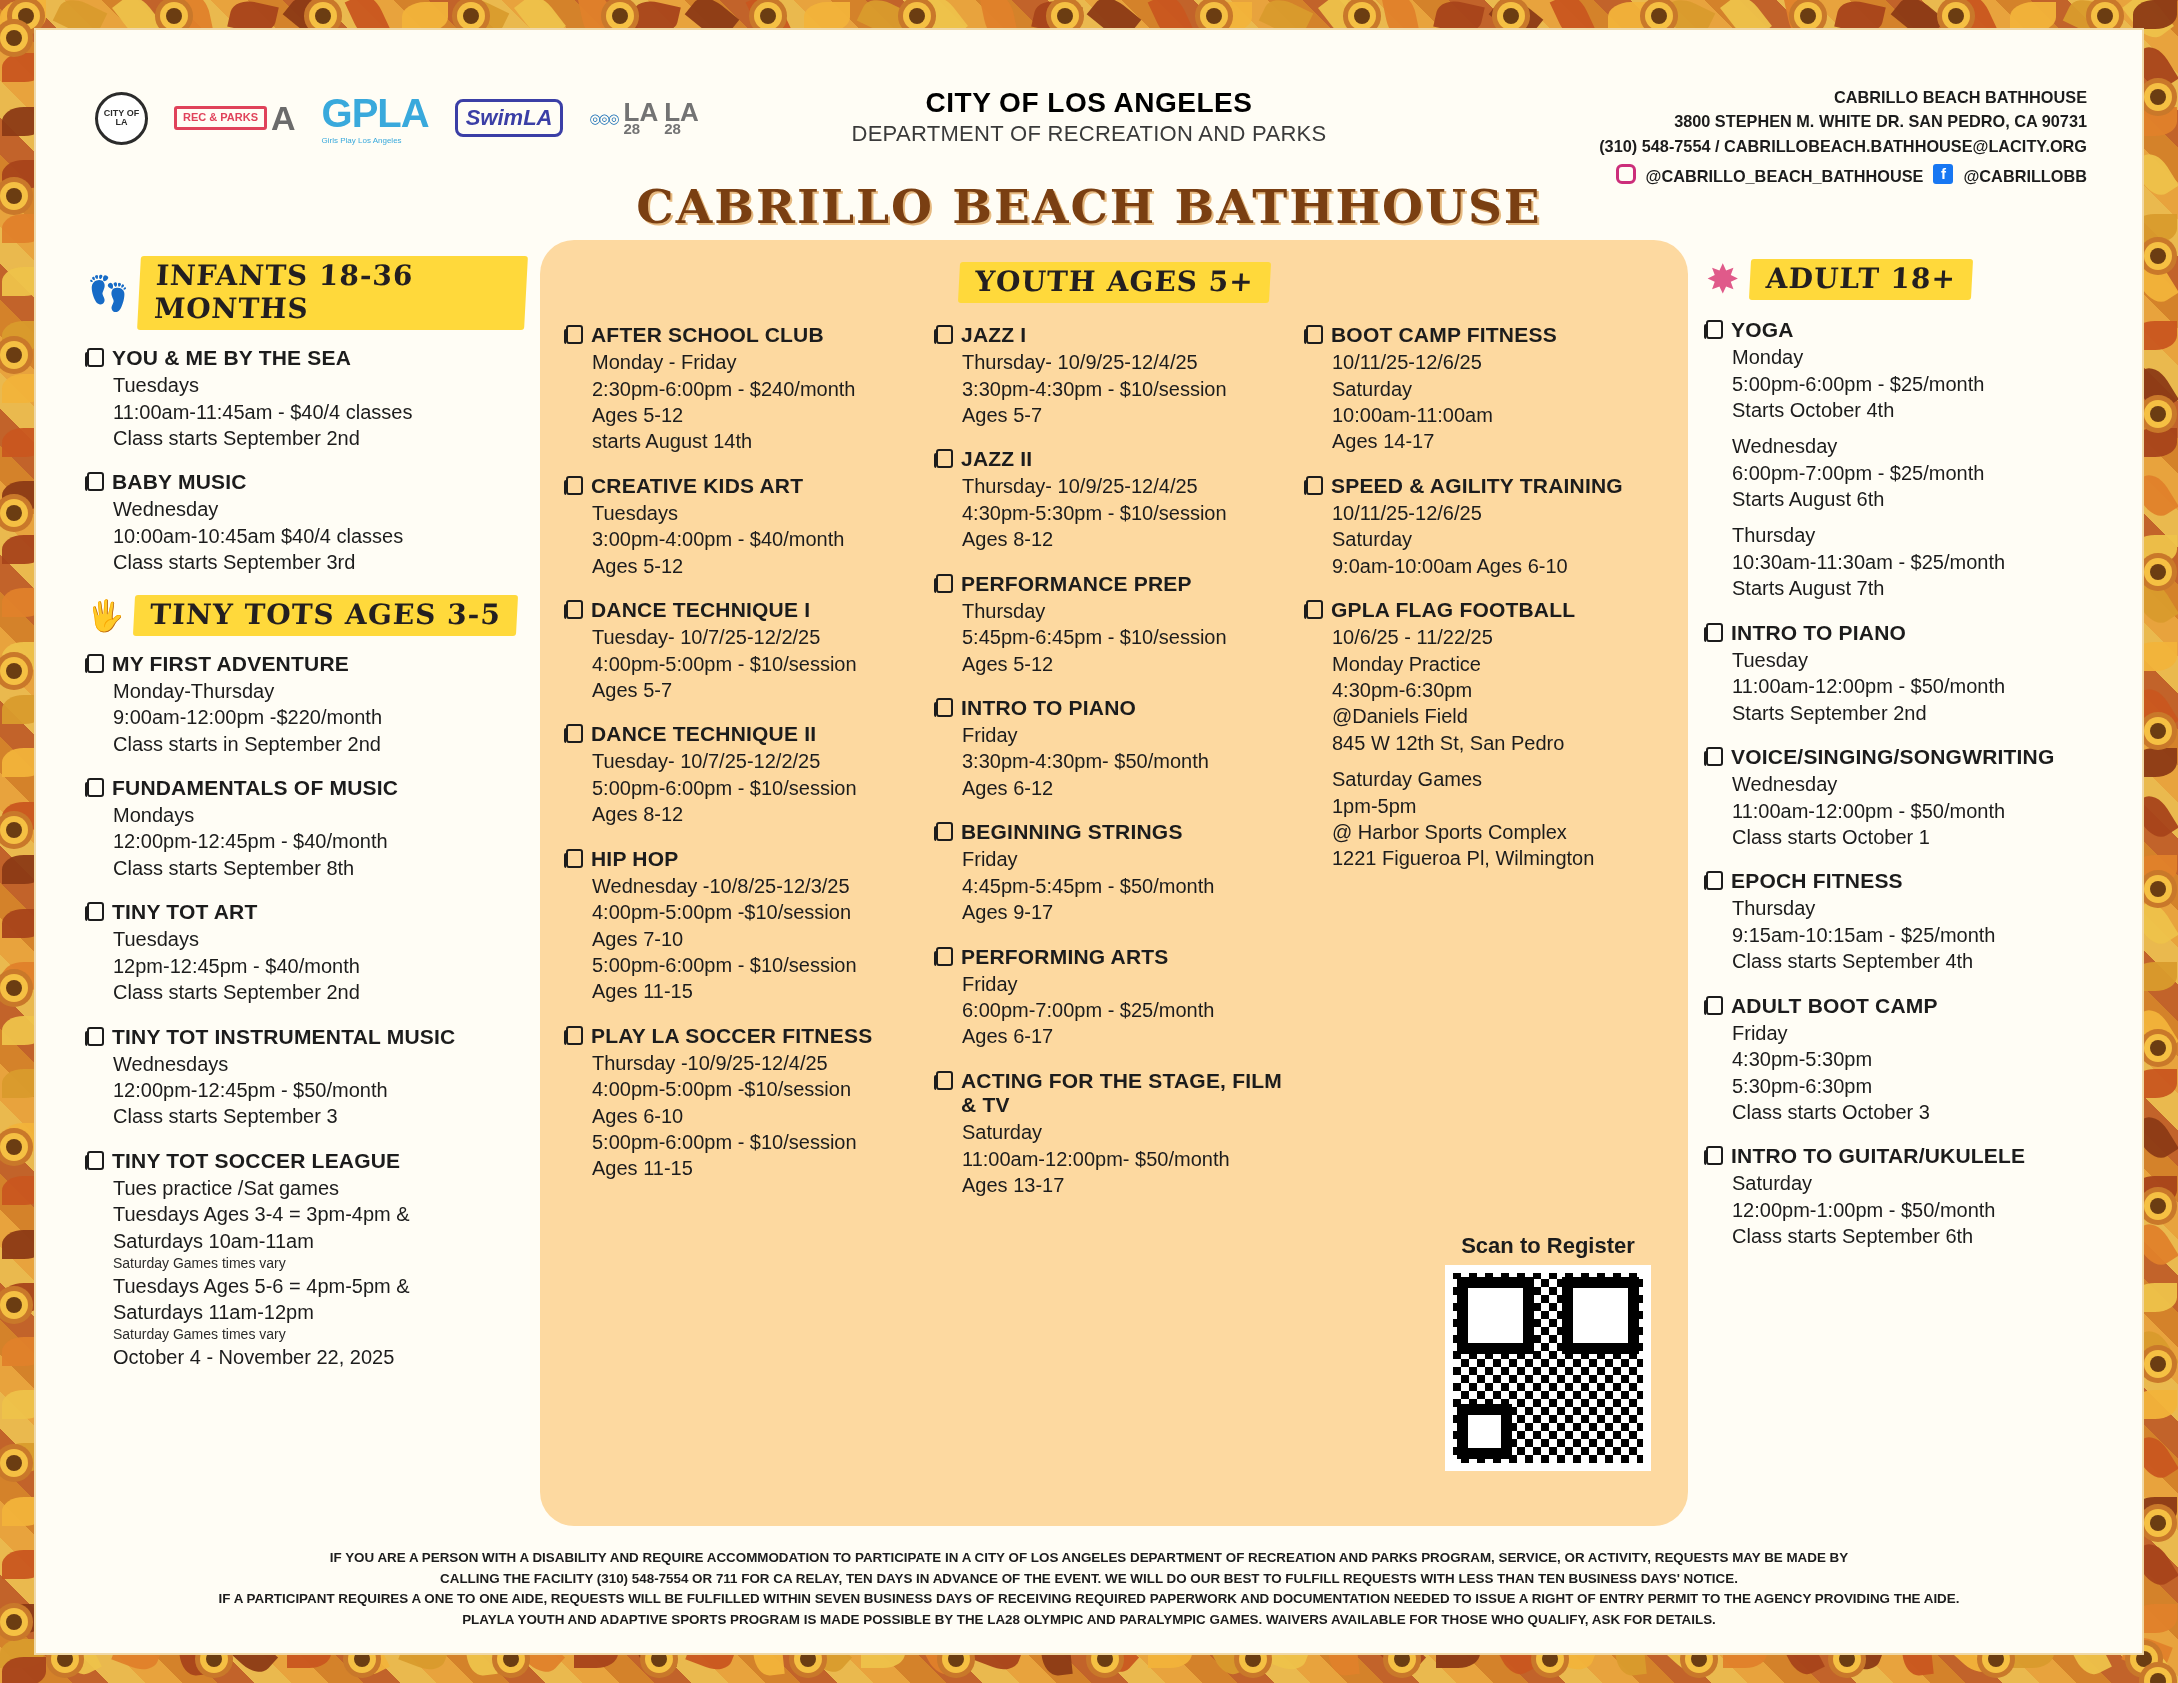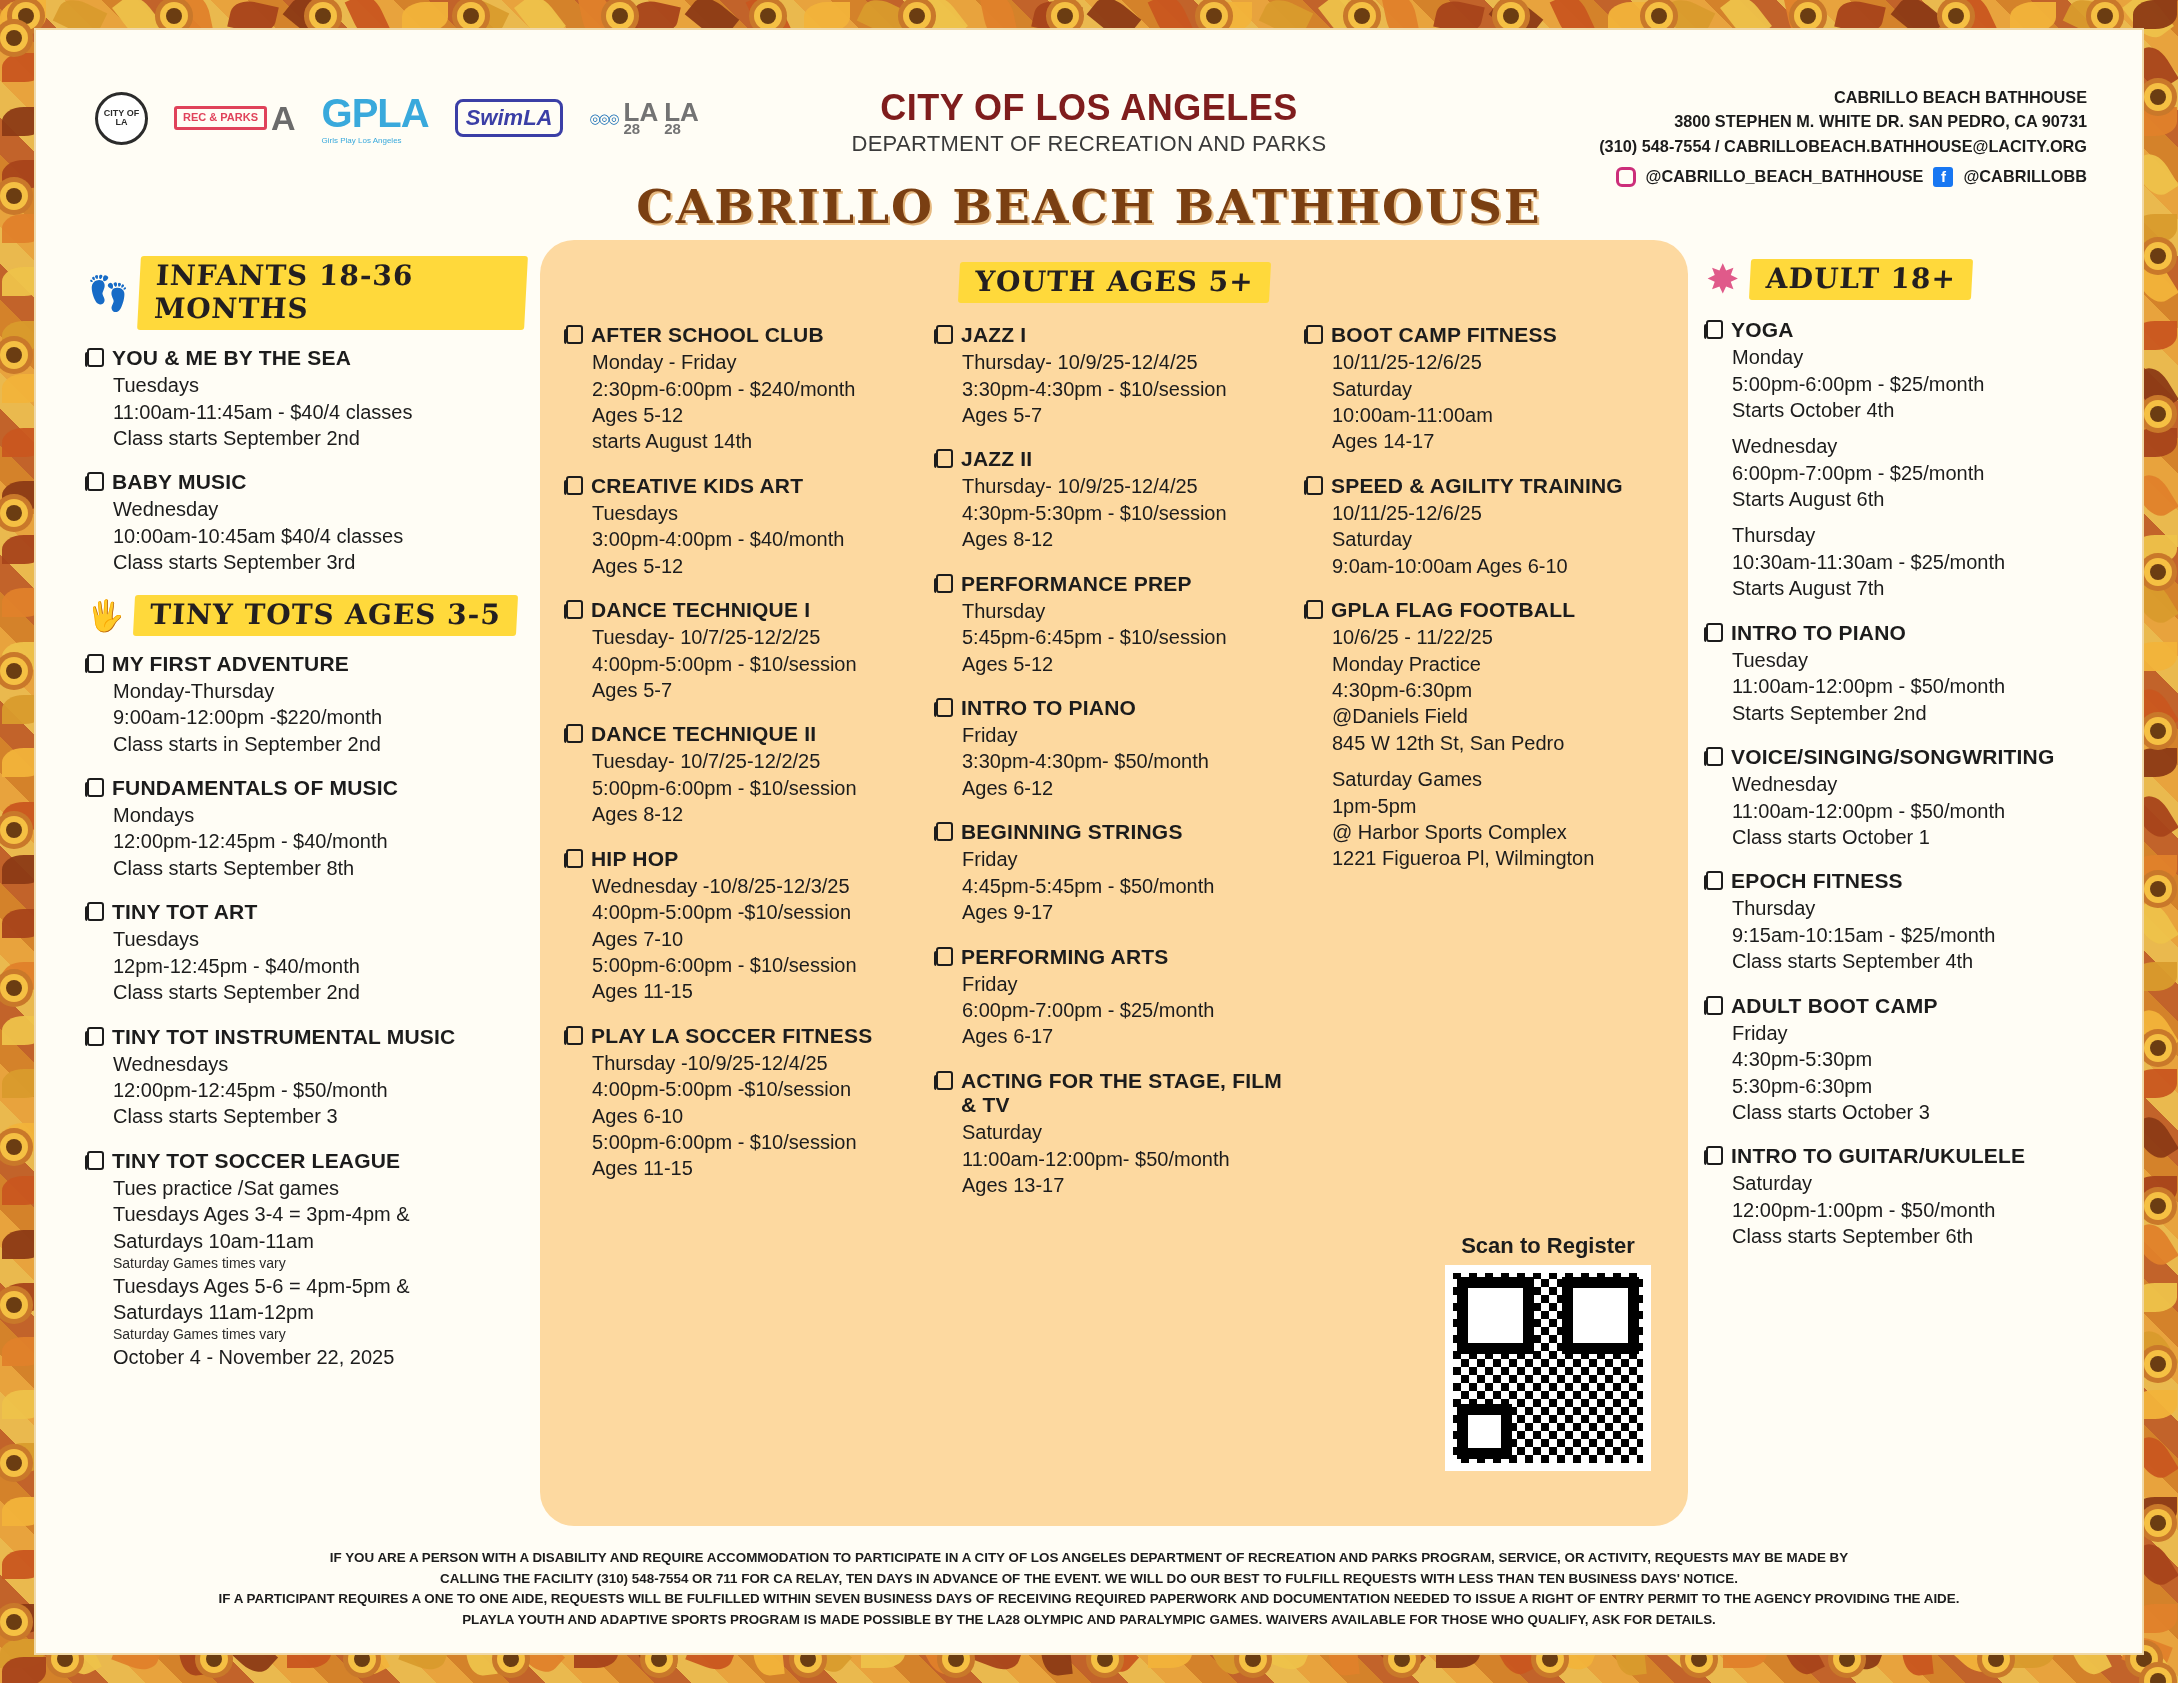--- a/index.html
+++ b/index.html
@@ -65,28 +65,28 @@
     font-size:22px; font-weight:bold; color:#3b3fa6; font-style:italic;
   }
   .logo-la28 { display:flex; gap:6px; align-items:center;}
   .la28-box { font-size:26px; font-weight:bold; color:#737373; line-height:.85; }
   .la28-box span { display:block; font-size:15px; }
   .rings { font-size:13px; color:#1b6fb5; letter-spacing:-2px; }
 
   .city-title {
     position:absolute; left:0; right:0; top:57px; text-align:center;
   }
-  .city-title .l1 { font-size:36px; font-weight:bold; color:#7f1d1d; letter-spacing:0.5px; }
+  .city-title .l1 { font-size:28px; font-weight:bold; color:#000000; letter-spacing:0.5px; }
   .city-title .l2 { font-size:22px; color:#3a3a3a; letter-spacing:0.3px; margin-top:2px;}
 
   .contact {
     position:absolute; right:55px; top:55px; text-align:right;
     font-size:16.3px; color:#1c1c1c; font-weight:bold; line-height:1.5;
   }
-  .contact .social { display:flex; gap:10px; justify-content:flex-end; align-items:center; margin-top:6px; }
+  .contact .social { display:flex; gap:10px; justify-content:flex-end; margin-top:6px; }
   .ig-icon { width:20px; height:20px; border:3px solid #cc2e7a; border-radius:6px; display:inline-block;}
   .fb-icon { width:20px; height:20px; background:#1877f2; color:#fff; border-radius:3px;
              font-weight:bold; font-size:15px; line-height:20px; text-align:center;}
   .banner-title {
     position:absolute; left:0; right:0; top:149px; text-align:center;
     font-family:"DejaVu Serif", serif; font-weight:bold;
     font-size:47px; color:#7a3f12; letter-spacing:2px;
     text-shadow:2px 2px 0 #e6b980;
   }
 

